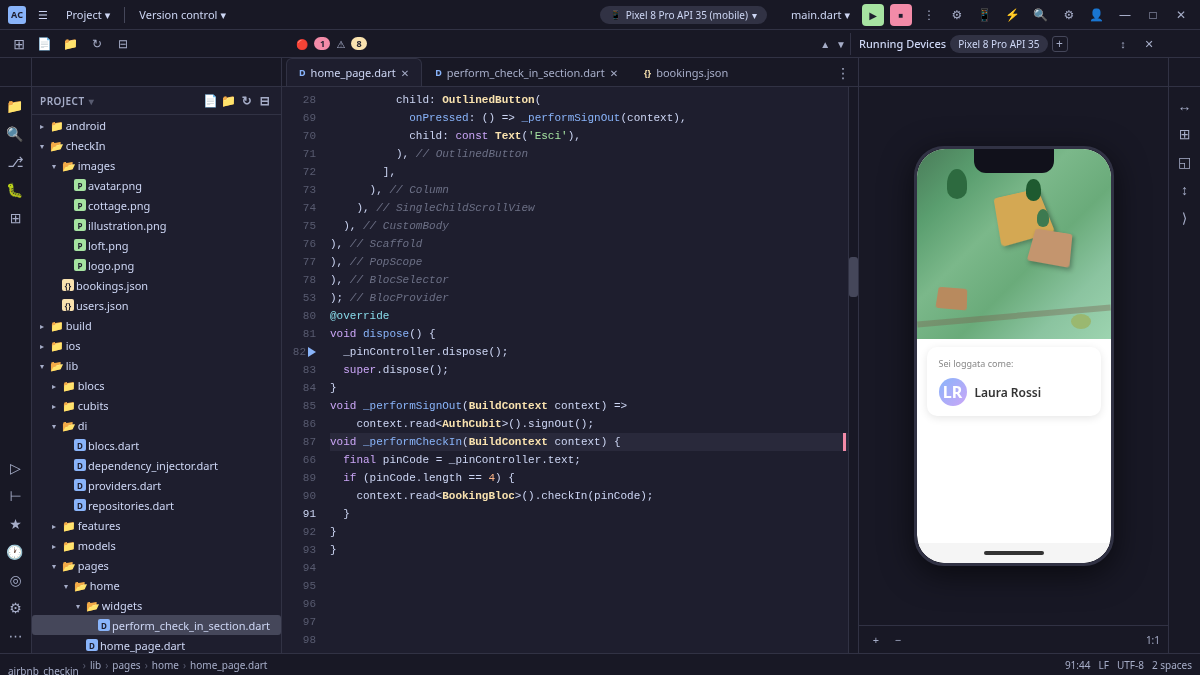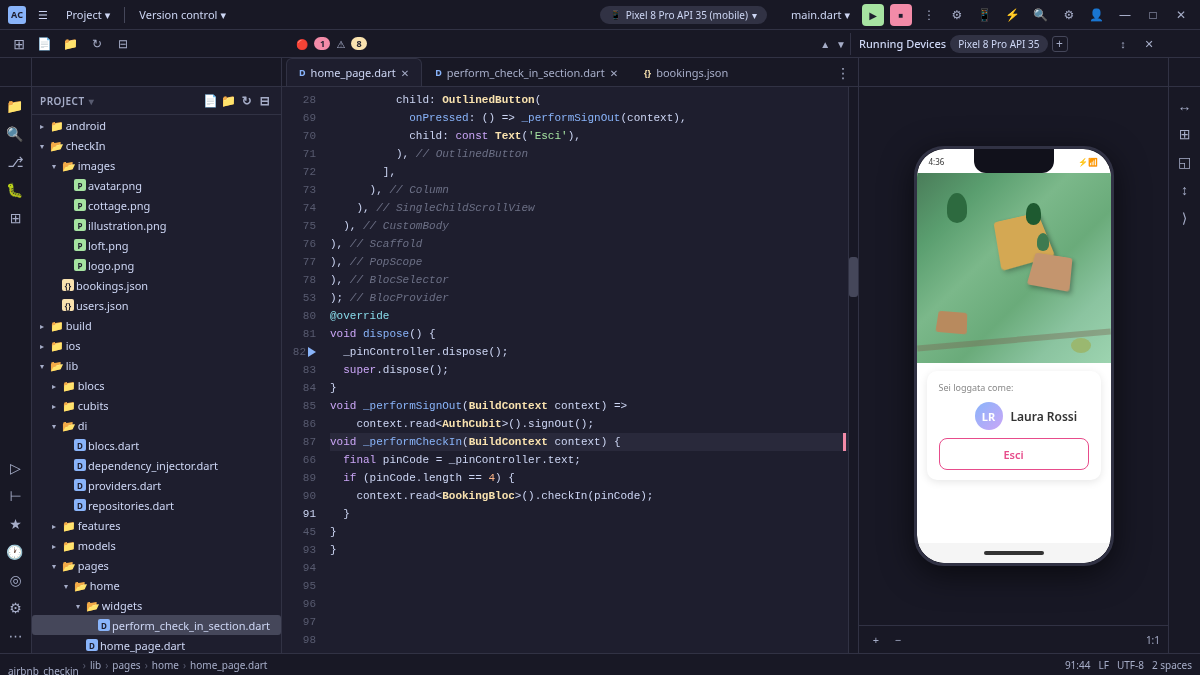--- a/index.html
+++ b/index.html
@@ -355,24 +355,23 @@
     .phone-user-row {
       display: flex;
       align-items: center;
       gap: 8px;
     }
     .phone-avatar {
       width: 28px; height: 28px;
       border-radius: 50%;
       background: linear-gradient(135deg, #89b4fa, #cba6f7);
       display: flex; align-items: center; justify-content: center;
-      font-size: 11px;
+      font-size: 16px;
       color: #fff;
       font-weight: bold;
-      margin-left: 36px;
     }
     .phone-username {
       font-size: 12px;
       font-weight: 600;
       color: #333;
     }
     .phone-logout-btn {
       display: flex;
       align-items: center;
       justify-content: center;
@@ -781,64 +780,57 @@
           <div style="">82<span class="gutter-triangle"></span></div>
           <div style="">83</div>
           <div style="">84</div>
           <div style="">85</div>
           <div style="">86</div>
           <div style="">87</div>
           <div style="">66</div>
           <div style="">89</div>
           <div style="">90</div>
           <div style="color:#cdd6f4;">91</div>
-          <div style="">45</div>
+          <div style="">92</div>
           <div style="">93</div>
           <div style="">94</div>
           <div style="">95</div>
           <div style="">96</div>
           <div style="">97</div>
           <div style="">98</div>
           <div style="">99</div>
         </div>
       <div class="code-content" id="code-content"><div class="code-line">          child: <span class="cls">OutlinedButton</span>(</div><div class="code-line">            <span class="fn">onPressed</span>: () =&gt; <span class="fn">_performSignOut</span>(context),</div><div class="code-line">            child: <span class="kw">const</span> <span class="cls">Text</span>(<span class="str">'Esci'</span>),</div><div class="code-line">          ), <span class="cm">// OutlinedButton</span></div><div class="code-line">        ],</div><div class="code-line">      ), <span class="cm">// Column</span></div><div class="code-line">    ), <span class="cm">// SingleChildScrollView</span></div><div class="code-line">  ), <span class="cm">// CustomBody</span></div><div class="code-line">), <span class="cm">// Scaffold</span></div><div class="code-line">), <span class="cm">// PopScope</span></div><div class="code-line">), <span class="cm">// BlocSelector</span></div><div class="code-line">); <span class="cm">// BlocProvider</span></div><div class="code-line"></div><div class="code-line"><span class="op">@override</span></div><div class="code-line"><span class="kw">void</span> <span class="fn">dispose</span>() {</div><div class="code-line">  _pinController.dispose();</div><div class="code-line"></div><div class="code-line">  <span class="kw">super</span>.dispose();</div><div class="code-line">}</div><div class="code-line"></div><div class="code-line"><span class="kw">void</span> <span class="fn">_performSignOut</span>(<span class="cls">BuildContext</span> context) =&gt;</div><div class="code-line">    context.read&lt;<span class="cls">AuthCubit</span>&gt;().signOut();</div><div class="code-line"></div><div class="code-line active-line"><span class="kw">void</span> <span class="fn">_performCheckIn</span>(<span class="cls">BuildContext</span> context) {<span class="debug-line-indicator"></span></div><div class="code-line">  <span class="kw">final</span> pinCode = _pinController.text;</div><div class="code-line"></div><div class="code-line">  <span class="kw">if</span> (pinCode.length == <span class="num">4</span>) {</div><div class="code-line">    context.read&lt;<span class="cls">BookingBloc</span>&gt;().checkIn(pinCode);</div><div class="code-line">  }</div><div class="code-line">}</div><div class="code-line"></div><div class="code-line">}</div></div>
       <div class="editor-scrollbar">
         <div class="scrollbar-thumb"></div>
       </div>
     </div>
   </div>
 
   <div class="device-panel">
     <div class="device-panel-content">
       <div class="phone-outer">
         <div class="phone-notch"></div>
         <div class="phone-screen">
-          <div class="phone-status-bar">
-            <span>4:36</span>
-            <span>⚡📶</span>
-          </div>
           <div class="phone-map">
             <div class="map-tree"></div>
             <div class="map-house1"></div>
             <div class="map-house2"></div>
             <div class="map-tree2"></div>
             <div class="map-road"></div>
 
             <div style="position:absolute; bottom:30px; left:20px; width:30px; height:22px; background:#b88a5e; border-radius:3px; transform:perspective(60px) rotateX(15deg) rotateZ(5deg);"></div>
             <div style="position:absolute; top:60px; left:120px; width:12px; height:18px; background:#3d7a50; border-radius:50% 50% 6px 6px;"></div>
             <div style="position:absolute; bottom:10px; right:20px; width:20px; height:15px; background:#9ab870; border-radius:50%;"></div>
           </div>
           <div class="phone-card">
             <div class="phone-logged-text">Sei loggata come:</div>
             <div class="phone-user-row">
               <div class="phone-avatar">LR</div>
               <span class="phone-username">Laura Rossi</span>
-            </div>
-            <div class="phone-logout-btn">
-              <span>Esci</span>
             </div>
           </div>
           <div class="phone-bottom-bar">
             <div class="phone-home-indicator"></div>
           </div>
         </div>
       </div>
     </div>
     <div class="device-panel-toolbar">
       <div class="device-panel-toolbar-btn">+</div>

